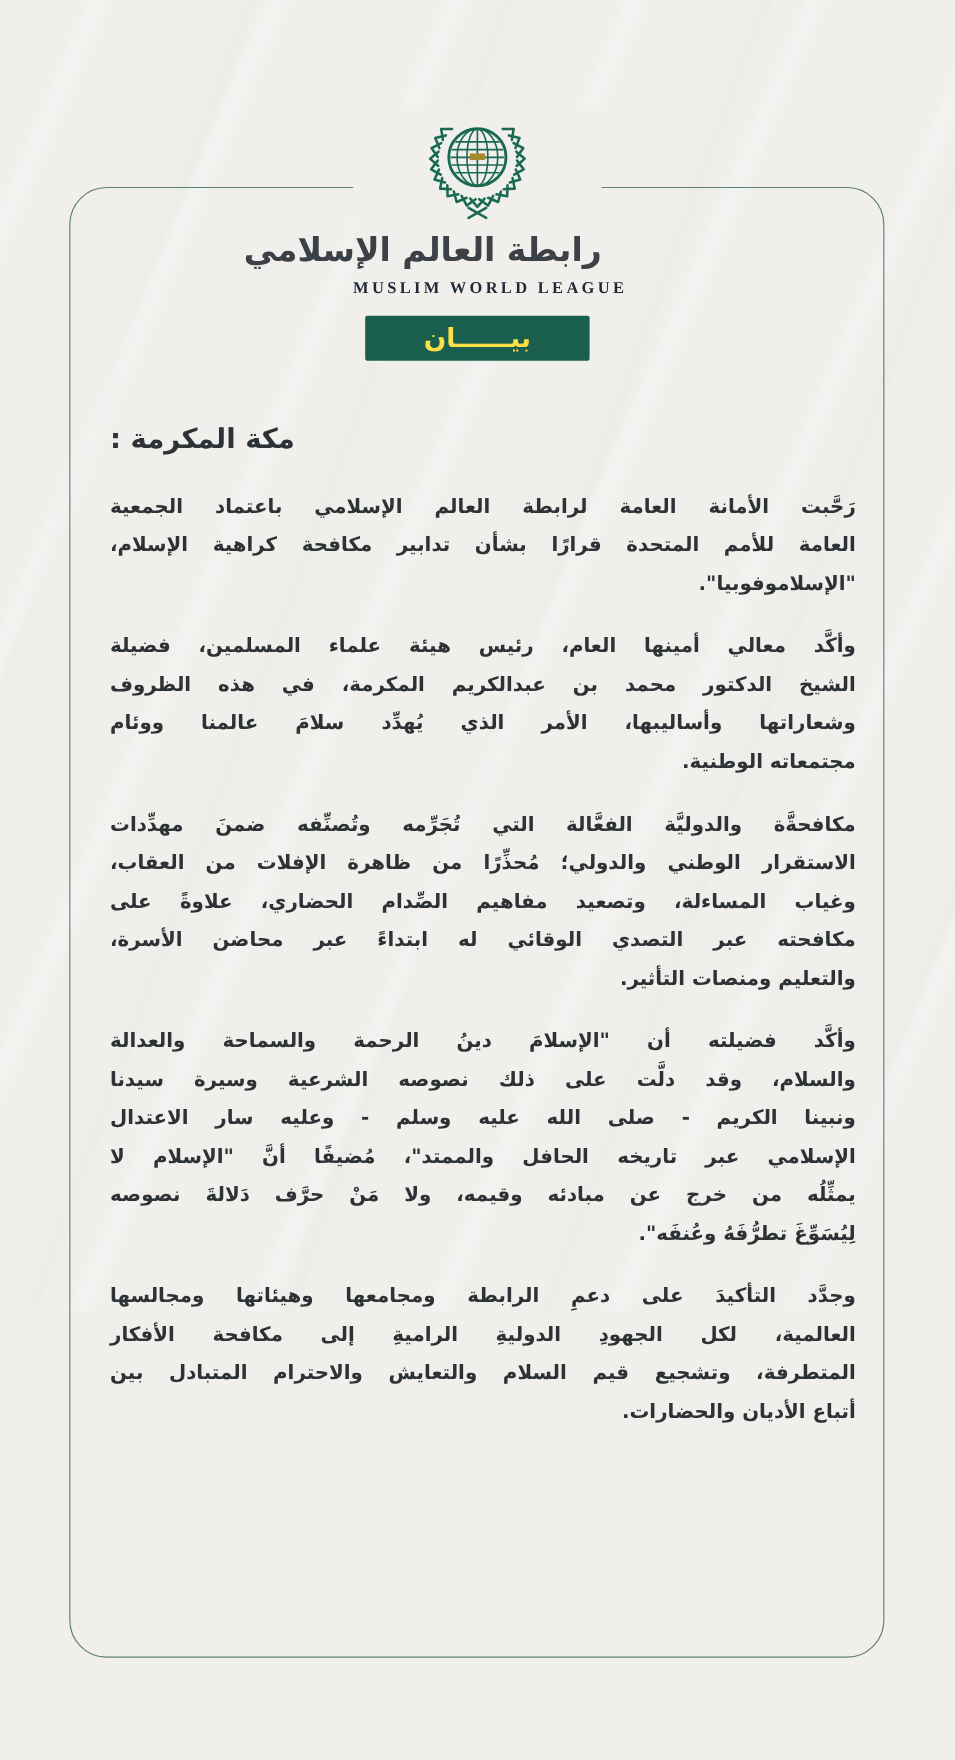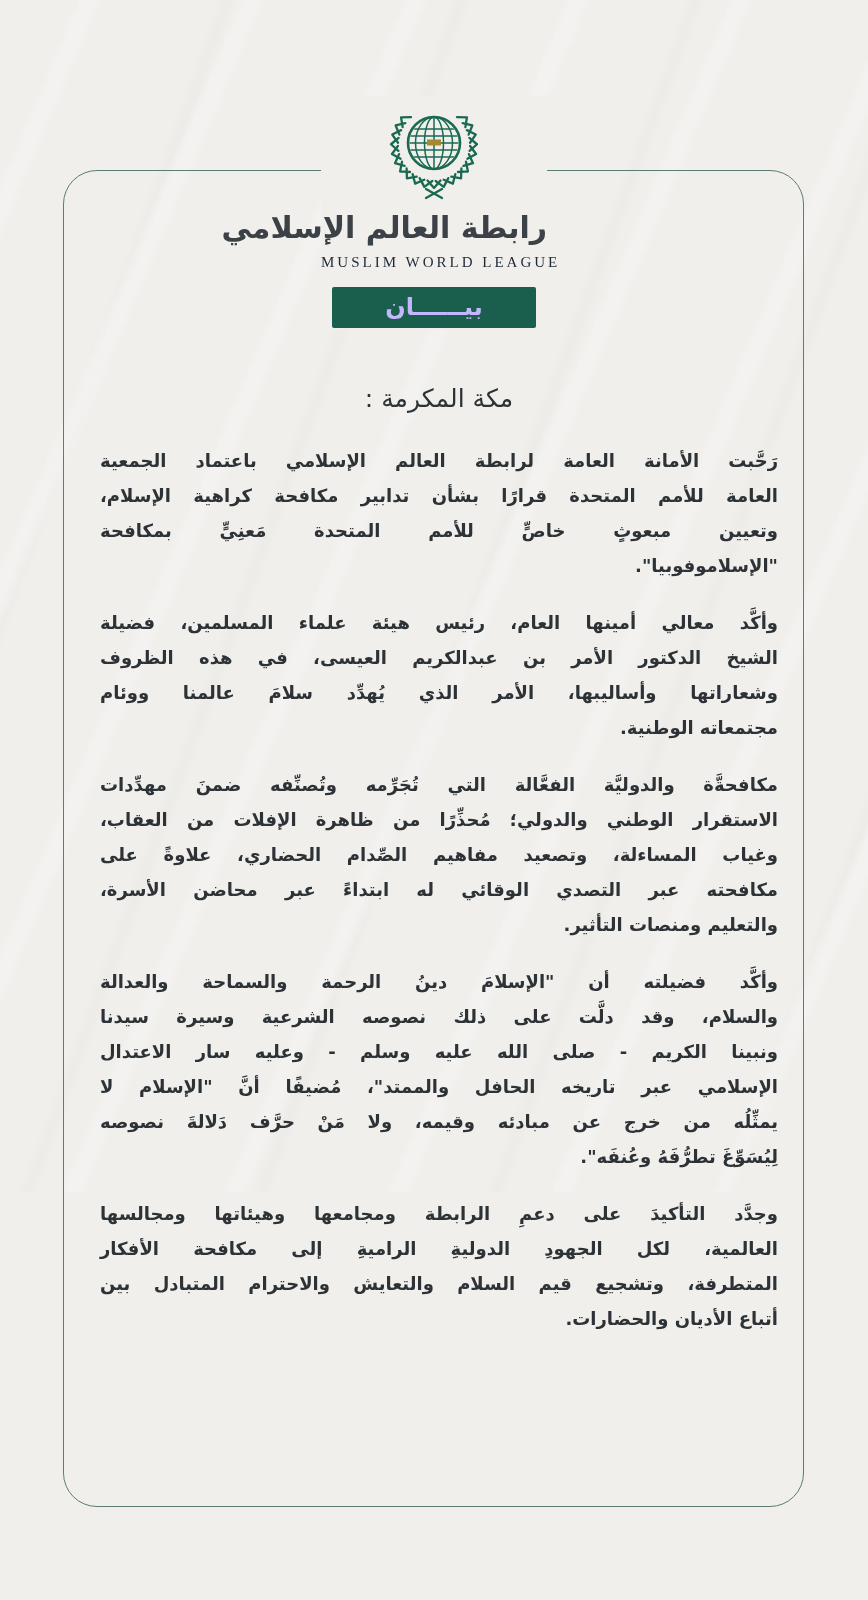--- a/index.html
+++ b/index.html
@@ -28,34 +28,34 @@
     width:226px;background:#f0efec;text-align:center;z-index:2;
     padding-bottom:2px;
   }
   .emblem{display:block;margin:0 auto;}
   .calligraphy{
     margin-top:6px;font-size:30px;font-weight:700;color:#3b4147;
     white-space:nowrap;line-height:44px;direction:rtl;
   }
   .league-name{
     margin-top:2px;font-family:"Liberation Serif","DejaVu Serif",serif;
-    font-size:15px;font-weight:400;letter-spacing:3px;color:#1f2a37;
+    font-size:15px;font-weight:700;letter-spacing:3px;color:#1f2a37;
     white-space:nowrap;line-height:20px;
   }
   .banner{
     margin:15px auto 0 auto;width:204px;height:41px;background:#1a5f4e;
-    border-radius:2px;color:#c4b5fd;font-size:24px;font-weight:700;
+    border-radius:2px;color:#fde047;font-size:24px;font-weight:700;
     line-height:41px;text-align:center;direction:rtl;
   }
   .content{
     position:absolute;left:100px;top:384px;width:678px;direction:rtl;z-index:1;
     color:#2d3236;
   }
   .city-heading{
-    font-size:25px;font-weight:400;text-align:center;margin-bottom:30px;
+    font-size:25px;font-weight:700;text-align:left;margin-bottom:30px;
     color:#2d3236;
   }
   .paragraph{margin-bottom:22px;font-size:18px;font-weight:700;line-height:35px;}
   .pline{text-align:justify;text-align-last:justify;}
   .pline.last{text-align-last:right;}
 </style>
 </head>
 <body>
 
 <div class="canvas">
@@ -115,26 +115,25 @@
     <div class="league-name">MUSLIM WORLD LEAGUE</div>
     <div class="banner">بيــــــان</div>
   </div>
 
   <div class="content">
     <div class="city-heading">مكة المكرمة :</div>
     <div>
         <div class="paragraph">
           <div class="pline">رَحَّبت الأمانة العامة لرابطة العالم الإسلامي باعتماد الجمعية</div>
           <div class="pline">العامة للأمم المتحدة قرارًا بشأن تدابير مكافحة كراهية الإسلام،</div>
-          <div class="pline">وتعيين مبعوثٍ خاصٍّ للأمم المتحدة مَعنِيٍّ بمكافحة</div>
           <div class="pline last">"الإسلاموفوبيا".</div>
         </div>
         <div class="paragraph">
           <div class="pline">وأكَّد معالي أمينها العام، رئيس هيئة علماء المسلمين، فضيلة</div>
-          <div class="pline">الشيخ الدكتور الأمر بن عبدالكريم العيسى، في هذه الظروف</div>
+          <div class="pline">الشيخ الدكتور محمد بن عبدالكريم المكرمة، في هذه الظروف</div>
           <div class="pline">وشعاراتها وأساليبها، الأمر الذي يُهدِّد سلامَ عالمنا ووئام</div>
           <div class="pline last">مجتمعاته الوطنية.</div>
         </div>
         <div class="paragraph">
           <div class="pline">مكافحةَّة والدوليَّة الفعَّالة التي تُجَرِّمه وتُصنِّفه ضمنَ مهدِّدات</div>
           <div class="pline">الاستقرار الوطني والدولي؛ مُحذِّرًا من ظاهرة الإفلات من العقاب،</div>
           <div class="pline">وغياب المساءلة، وتصعيد مفاهيم الصِّدام الحضاري، علاوةً على</div>
           <div class="pline">مكافحته عبر التصدي الوقائي له ابتداءً عبر محاضن الأسرة،</div>
           <div class="pline last">والتعليم ومنصات التأثير.</div>
         </div>

